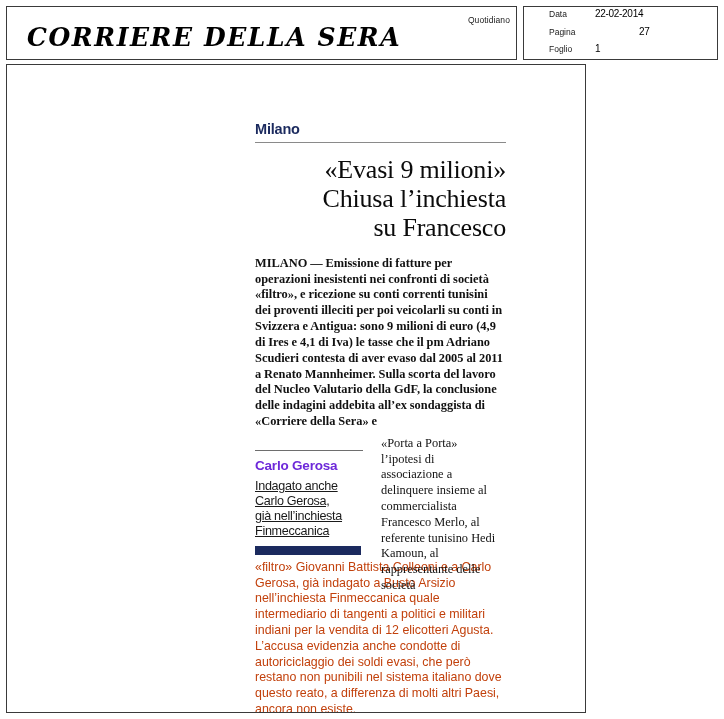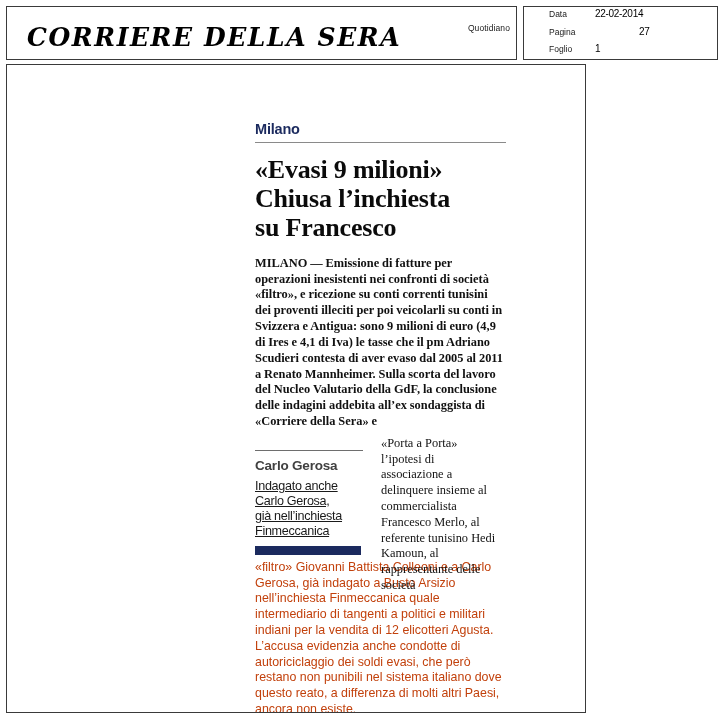--- a/index.html
+++ b/index.html
@@ -53,21 +53,21 @@
     letter-spacing: 1.6px;
     color: #000000;
     white-space: nowrap;
     transform: scaleY(1.06);
     transform-origin: left top;
   }
 
   .quotidiano {
     position: absolute;
     right: 6px;
-    top: 16px;
+    top: 8px;
     font-family: "Liberation Sans", sans-serif;
     font-size: 8.5px;
     color: #1a1a1a;
     letter-spacing: 0.1px;
   }
 
   .meta-box {
     position: absolute;
     left: 517px;
     top: 0;
@@ -140,25 +140,26 @@
   .kicker-rule {
     height: 1px;
     background: #8a8a8a;
     margin: 0 0 12px 17px;
     width: 251px;
   }
 
   .headline {
     margin: 0 0 14px 17px;
     font-family: "Liberation Serif", serif;
-    font-weight: 700;
+    font-weight: 400;
     font-size: 26px;
     line-height: 1.12;
     color: #0b0b0b;
     letter-spacing: -0.2px;
+    text-align: right;
   }
   .headline span { display: block; }
 
   .lede {
     margin: 0 0 0 17px;
     width: 251px;
     font-family: "Liberation Serif", serif;
     font-size: 12.4px;
     line-height: 1.275;
     color: #111;
@@ -186,21 +187,21 @@
     height: 1.5px;
     background: #6e6e6e;
     width: 108px;
     margin-bottom: 8px;
   }
 
   .factbox-title {
     font-family: "Liberation Sans", sans-serif;
     font-weight: 700;
     font-size: 13.5px;
-    color: #404040;
+    color: #6d28d9;
     letter-spacing: -0.2px;
     line-height: 1;
     margin-bottom: 6px;
   }
 
   .factbox-text {
     font-family: "Liberation Sans", sans-serif;
     font-weight: 400;
     font-size: 12.6px;
     line-height: 1.2;

